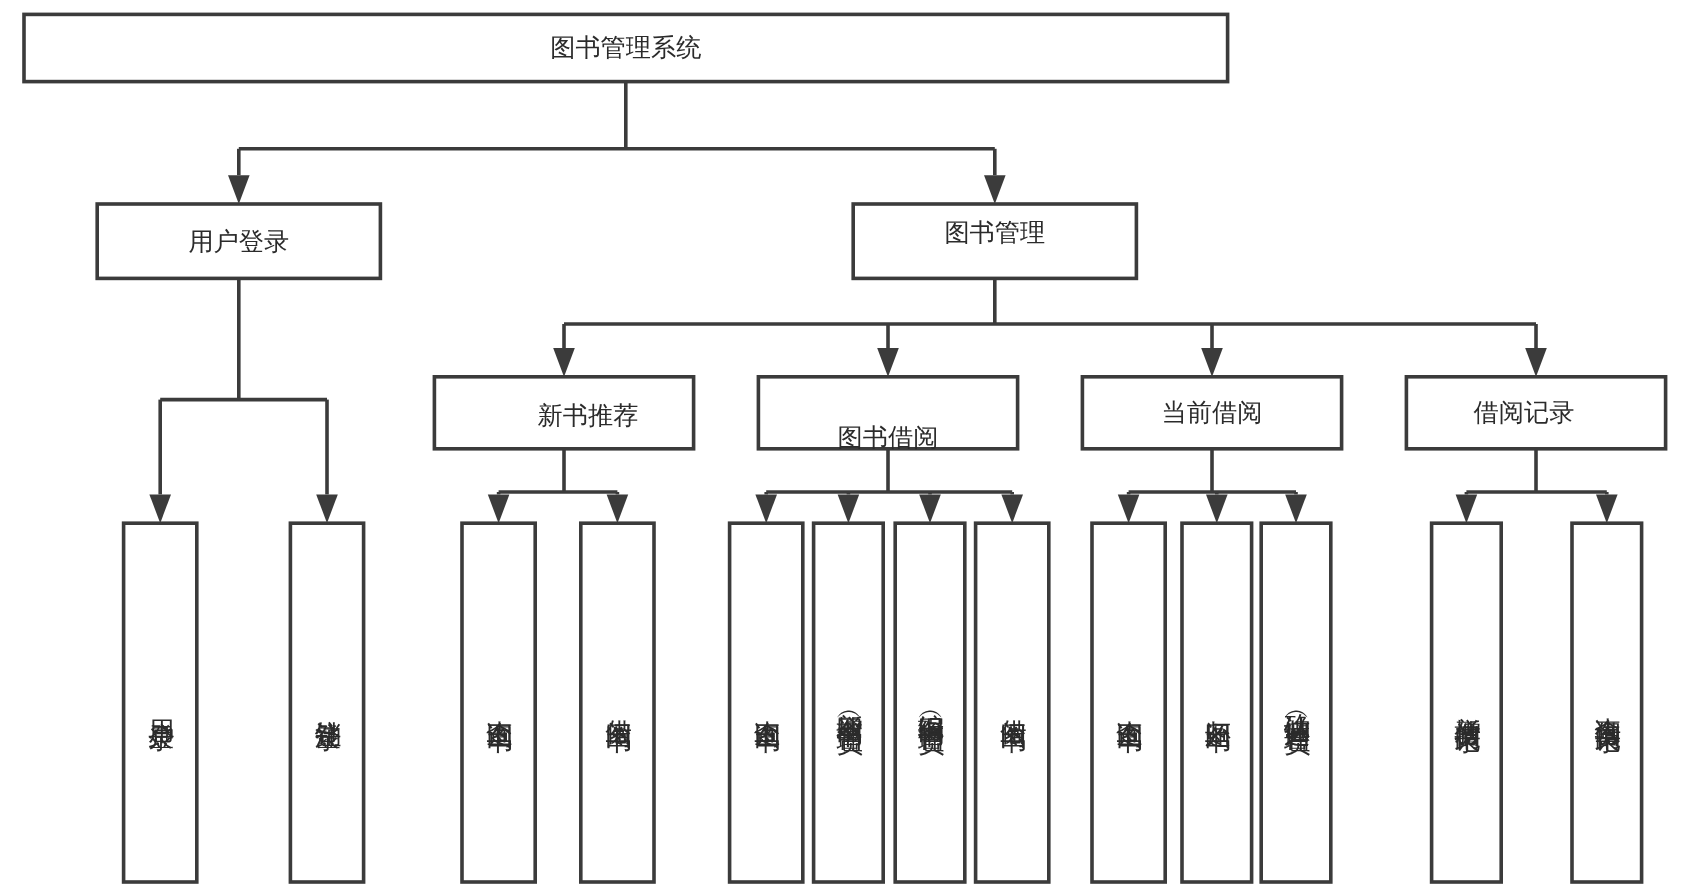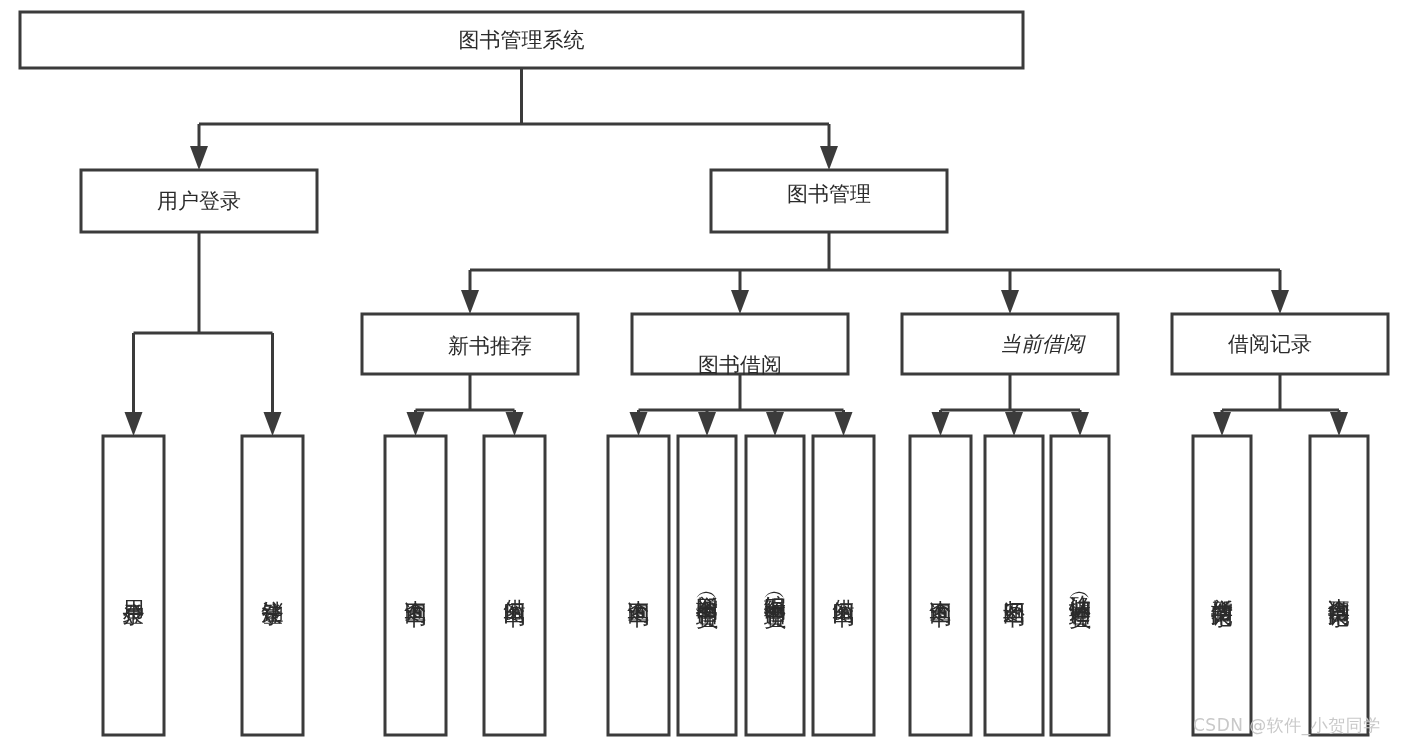--- a/index.html
+++ b/index.html
@@ -121,32 +121,31 @@
         <rect x="1310" y="436" width="58" height="299" class="node-box"></rect>
       </g>
   </svg>
 
   <div id="label-layer">
       <div class="node-label h-label" style="left: 20px; top: 12px; width: 1003px; height: 56px;">图书管理系统</div>
       <div class="node-label h-label" style="left: 81px; top: 170px; width: 236px; height: 62px;">用户登录</div>
       <div class="node-label h-label" style="left: 711px; top: 170px; width: 236px; height: 48px;">图书管理</div>
       <div class="node-label h-label" style="left: 362px; top: 314px; width: 216px; height: 64px; margin-left: 20px;">新书推荐</div>
       <div class="node-label h-label" style="left: 632px; top: 314px; width: 216px; height: 60px; margin-top: 21px;">图书借阅</div>
-      <div class="node-label h-label" style="left: 934px; top: 314px; width: 216px; height: 60px; font-style: italic;">当前借阅</div>
+      <div class="node-label h-label" style="left: 902px; top: 314px; width: 216px; height: 60px;">当前借阅</div>
       <div class="node-label h-label" style="left: 1172px; top: 314px; width: 196px; height: 60px;">借阅记录</div>
       <div class="node-label v-label" style="left: 103px; top: 436px; width: 61px; height: 299px;">用户登录</div>
       <div class="node-label v-label" style="left: 242px; top: 436px; width: 61px; height: 299px;">注销登录</div>
       <div class="node-label v-label" style="left: 385px; top: 436px; width: 61px; height: 299px;">查询图书</div>
       <div class="node-label v-label" style="left: 484px; top: 436px; width: 61px; height: 299px;">借阅图书</div>
       <div class="node-label v-label" style="left: 608px; top: 436px; width: 61px; height: 299px;">查询图书</div>
       <div class="node-label v-label" style="left: 678px; top: 436px; width: 58px; height: 299px;">新增图书（管理员）</div>
       <div class="node-label v-label" style="left: 746px; top: 436px; width: 58px; height: 299px;">编辑图书（管理员）</div>
       <div class="node-label v-label" style="left: 813px; top: 436px; width: 61px; height: 299px;">借阅图书</div>
       <div class="node-label v-label" style="left: 910px; top: 436px; width: 61px; height: 299px;">查询图书</div>
       <div class="node-label v-label" style="left: 985px; top: 436px; width: 58px; height: 299px;">归还图书</div>
       <div class="node-label v-label" style="left: 1051px; top: 436px; width: 58px; height: 299px;">确认归还（管理员）</div>
       <div class="node-label v-label" style="left: 1193px; top: 436px; width: 58px; height: 299px;">新增借阅记录</div>
       <div class="node-label v-label" style="left: 1310px; top: 436px; width: 58px; height: 299px;">查询借阅记录</div>
     </div>
 
-  <div class="watermark" style="left: 1193px; top: 714px;">CSDN @软件_小贺同学</div>
 
 </div>
 
 </body></html>

